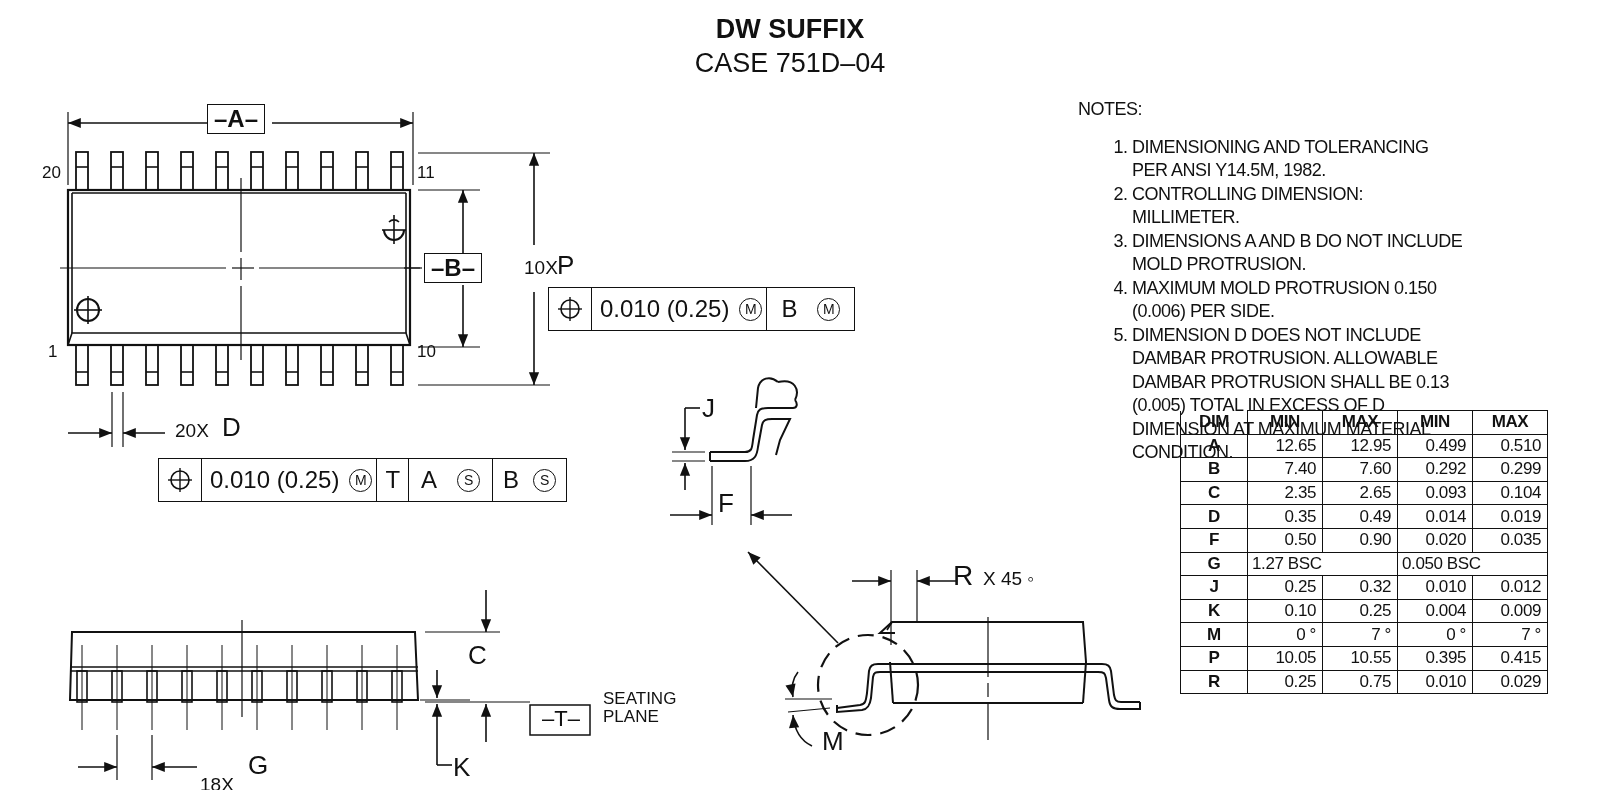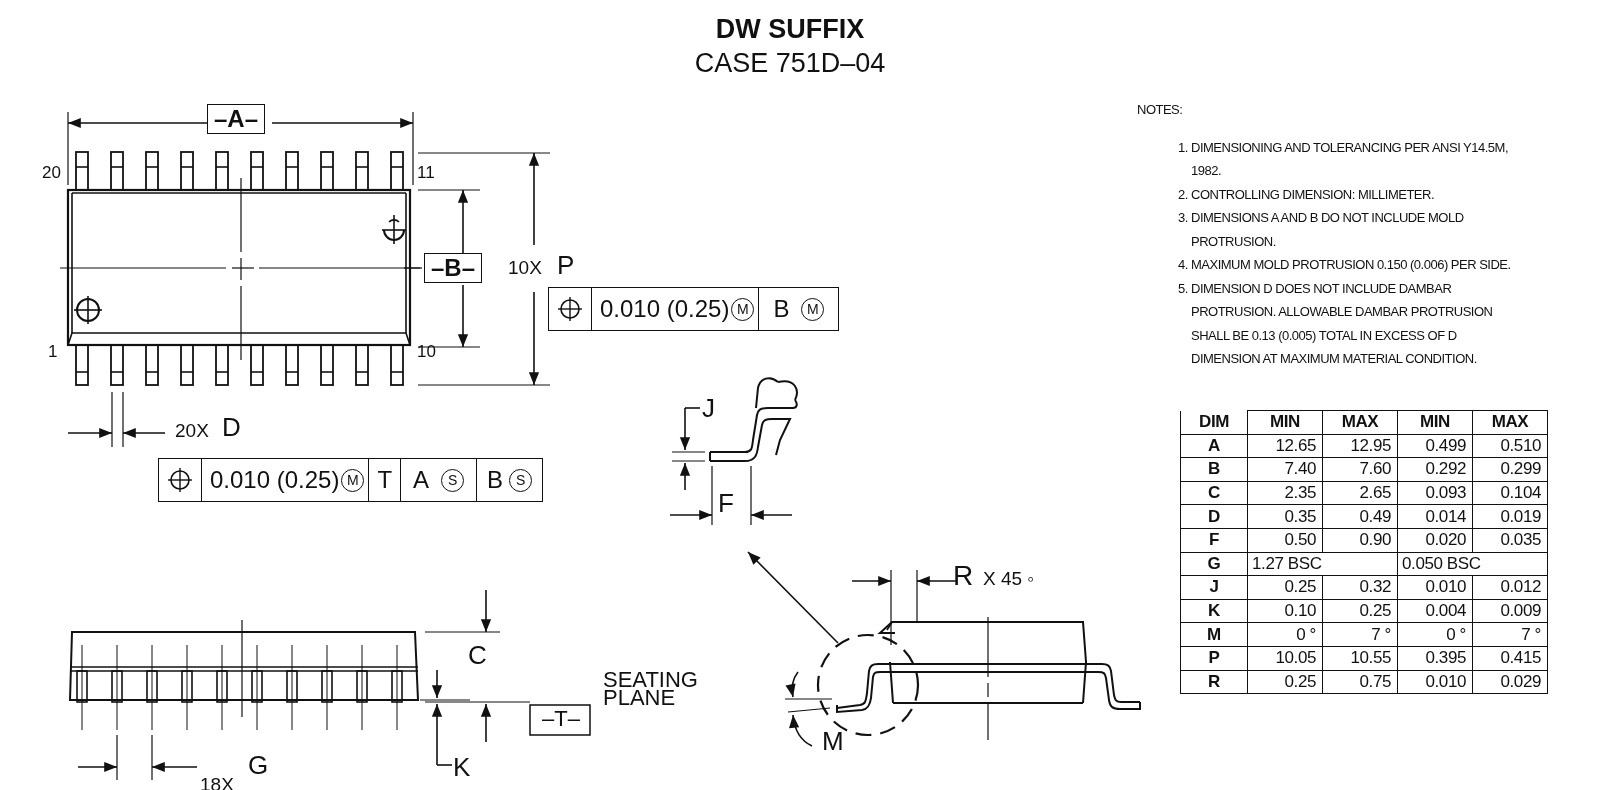--- a/index.html
+++ b/index.html
@@ -2,37 +2,37 @@
 <html><head>
 <meta charset="utf-8">
 <style>
   html, body { margin: 0; padding: 0; background: #ffffff; }
   body { width: 1600px; height: 790px; position: relative; overflow: hidden;
          font-family: "Liberation Sans", sans-serif; color: #111; }
   svg { position: absolute; left: 0; top: 0; }
   .title { position: absolute; left: 590px; top: 12px; width: 400px; text-align: center;
            font-size: 27px; line-height: 34px; }
   .title .bold { font-weight: bold; }
-  .notes { position: absolute; left: 1137px; top: 98px; width: 400px; font-size: 13px;
+  .notes { position: absolute; left: 1078px; top: 98px; width: 400px; font-size: 18px;
            line-height: 23.5px; letter-spacing: -0.5px; }
   .notes ol { margin: 14px; padding-left: 40px; }
   .notes li { padding-left: 0; }
   table.dims { position: absolute; left: 1180px; top: 410px; border-collapse: collapse;
                font-size: 17px; letter-spacing: -0.4px; }
   table.dims td, table.dims th { border: 1.6px solid #111; text-align: center;
                height: 22.6px; padding: 0 4px; }
   table.dims th { font-weight: bold; }
   table.dims td.dim { font-weight: bold; width: 58px; }
   table.dims td.v { width: 64px; text-align: right; padding-right: 6px; }
   table.dims td.c { text-align: left; }
   .lbl { position: absolute; font-weight: normal; }
   .fcf { position: absolute; display: flex; border: 1.5px solid #111; height: 42px;
          font-size: 24px; align-items: stretch; }
   .fcf > div { display: flex; align-items: center; justify-content: center;
-               border-right: 1.5px solid #111; padding: 0 8px; }
+               border-right: 1.5px solid #111; padding: 0 8px; gap: 8px; }
   .fcf > div:last-child { border-right: none; }
   .circ { display: inline-flex; width: 21px; height: 21px; border: 1.5px solid #111;
           border-radius: 50%; align-items: center; justify-content: center;
           font-size: 14px; margin-left: 2px; }
   .datum { position: absolute; border: 1.5px solid #111; font-weight: bold;
            font-size: 24px; padding: 0 6px; line-height: 28px; background: #fff; }
 </style>
 </head>
 <body>
 
@@ -331,32 +331,32 @@
 
 <div class="datum" style="left:207px; top:104px;">–A–</div>
 <div class="datum" style="left:424px; top:253px;">–B–</div>
 <div class="lbl" style="left:531px; top:706px; font-size:22px; width:60px; text-align:center;">–T–</div>
 
 <div class="lbl" style="left:42px; top:163px; font-size:17px;">20</div>
 <div class="lbl" style="left:417px; top:163px; font-size:17px;">11</div>
 <div class="lbl" style="left:48px; top:342px; font-size:17px;">1</div>
 <div class="lbl" style="left:417px; top:342px; font-size:17px;">10</div>
 
-<div class="lbl" style="left:508px; top:257px; font-size:19px;">10X</div>
+<div class="lbl" style="left:524px; top:257px; font-size:19px;">10X</div>
 <div class="lbl" style="left:557px; top:250px; font-size:26px;">P</div>
 
 <div class="lbl" style="left:175px; top:420px; font-size:19px;">20X</div>
 <div class="lbl" style="left:222px; top:412px; font-size:26px;">D</div>
 
 <div class="lbl" style="left:200px; top:758px; font-size:19px;margin-top:16px;">18X</div>
 <div class="lbl" style="left:248px; top:750px; font-size:26px;">G</div>
 
 <div class="lbl" style="left:468px; top:640px; font-size:26px;">C</div>
 <div class="lbl" style="left:453px; top:752px; font-size:26px;">K</div>
-<div class="lbl" style="left:603px; top:671px; font-size:22px; line-height:18px;">
+<div class="lbl" style="left:603px; top:690px; font-size:17px; line-height:18px;">
   <div>SEATING</div>
   <div>PLANE</div>
 </div>
 
 <div class="lbl" style="left:702px; top:393px; font-size:26px;">J</div>
 <div class="lbl" style="left:718px; top:488px; font-size:26px;">F</div>
 <div class="lbl" style="left:822px; top:726px; font-size:26px;">M</div>
 <div class="lbl" style="left:953px; top:560px; font-size:28px;">R</div>
 <div class="lbl" style="left:983px; top:568px; font-size:19px;">X 45 ◦</div>
 

